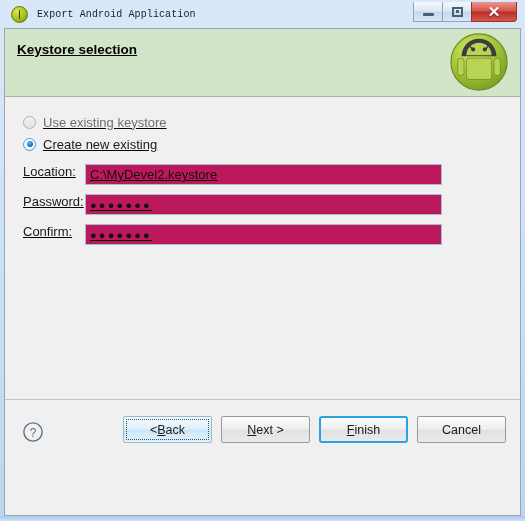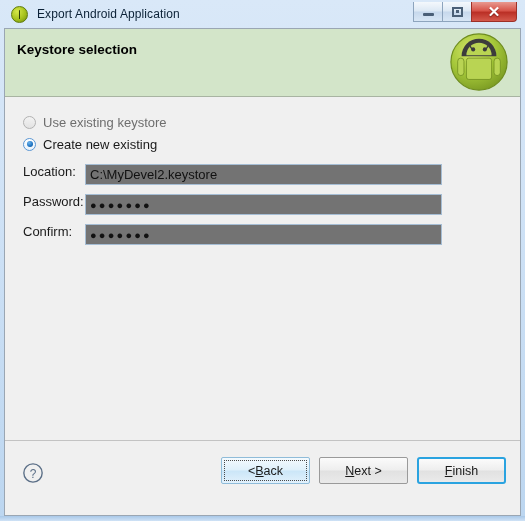--- a/index.html
+++ b/index.html
@@ -45,24 +45,25 @@
     left: 50%;
     top: 3px;
     width: 1.5px;
     height: 9px;
     margin-left: -0.75px;
     background: #2c3a06;
     border-radius: 1px;
   }
   .title-text {
     margin-left: 9px;
-    font-size: 12px;
+    font-size: 10px;
     color: #0b2136;
     letter-spacing: 0.1px;
     white-space: nowrap;
+    font-family: Liberation Mono, monospace;
   }
 
   .winbtns {
     position: absolute;
     right: 4px;
     top: 2px;
     display: flex;
     align-items: flex-start;
   }
   .winbtn {
@@ -112,20 +113,21 @@
   }
 
   
   .dialog {
     position: relative;
     height: 488px;
     box-sizing: border-box;
     background: #f0f0f0;
     border: 1px solid #9aa6b3;
     overflow: hidden;
+    text-decoration: underline;
   }
 
   .header {
     position: relative;
     height: 68px;
     box-sizing: border-box;
     background: #d3e5c9;
     border-bottom: 1px solid #a8b4a2;
     padding: 13px 0 0 12px;
   }
@@ -137,21 +139,21 @@
   .android-icon {
     position: absolute;
     right: 10px;
     top: 2px;
     width: 62px;
     height: 62px;
   }
 
   .content {
     position: relative;
-    height: 344px;
+    height: 303px;
     box-sizing: border-box;
     background: #f0f0f0;
     border-bottom: 1px solid #c3c3c3;
     padding: 14px 12px 0 0;
   }
 
   .radio-row {
     display: flex;
     align-items: center;
     height: 22px;
@@ -198,21 +200,21 @@
   .field-label {
     width: 62px;
     flex: 0 0 auto;
     font-size: 13px;
     color: #1a1a1a;
   }
   .field-input {
     height: 21px;
     box-sizing: border-box;
     border: 1px solid #a5bdd4;
-    background: #737373;
+    background: #be185d;
     font-family: "Liberation Sans", sans-serif;
     font-size: 13px;
     color: #111111;
     padding: 0 4px;
     outline: none;
     width: 357px;
   }
   .field-input.dots {
     letter-spacing: 2.2px;
     font-size: 11px;
@@ -385,19 +387,22 @@
         <div class="btn">
           <span></span>
             <u>N</u>
             <span>ext &gt;</span>
         </div>
         <div class="btn default">
           <span></span>
             <u>F</u>
             <span>inish</span>
         </div>
+        <div class="btn">
+          <span>Cancel</span>
+        </div>
       </div>
     </div>
 
   </div>
 
   <div class="frame-bottom"></div>
 </div>
 
 </body></html>

